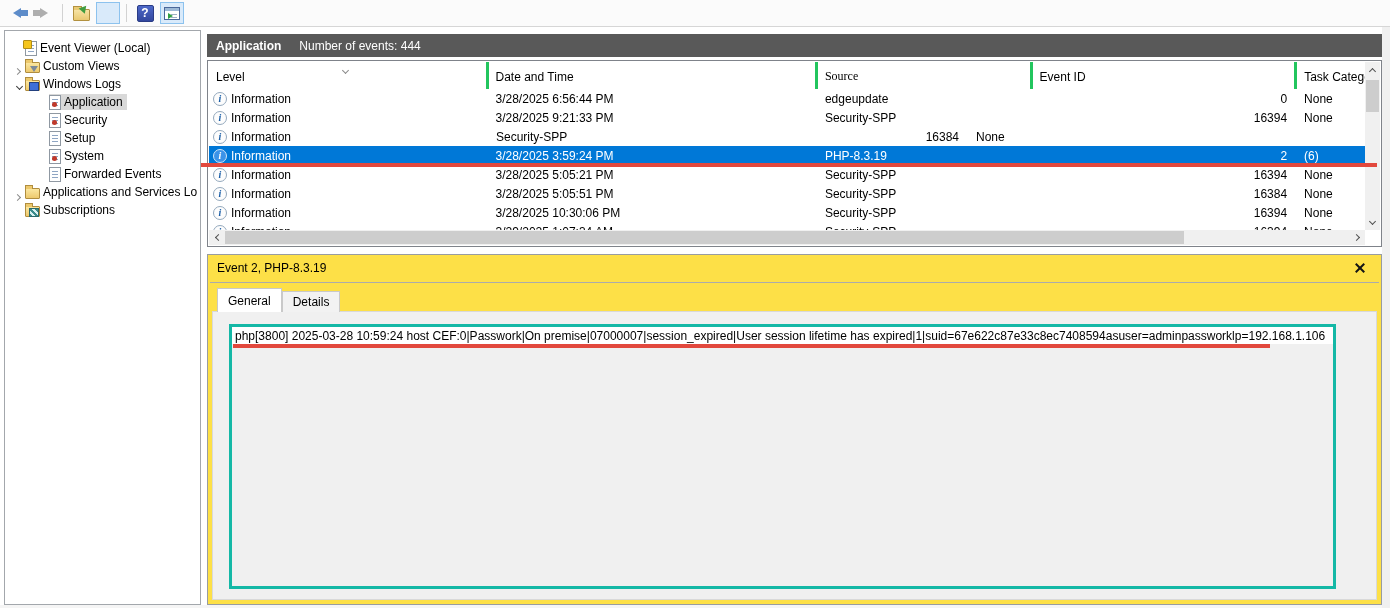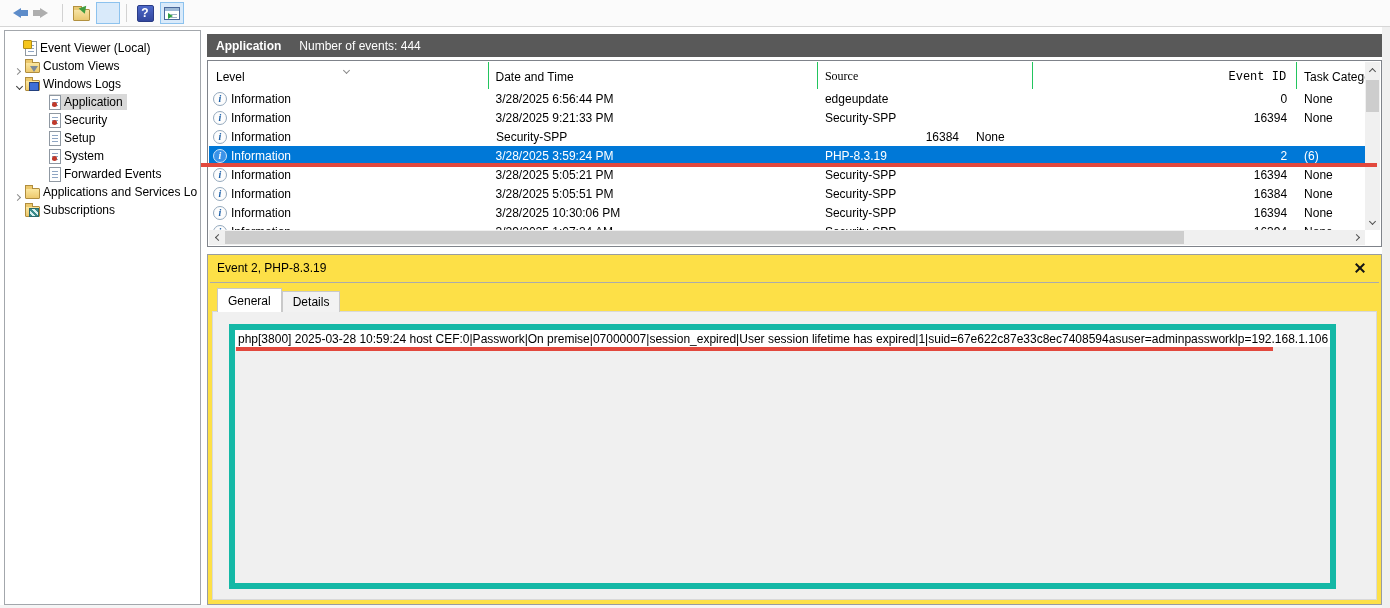--- a/index.html
+++ b/index.html
@@ -57,22 +57,22 @@
       border-left:4px solid transparent; border-right:4px solid transparent; border-top:6px solid #7d8a99; }
   .fold.grid::after { content:""; position:absolute; right:0px; bottom:-1px; width:8px; height:7px;
       background:repeating-linear-gradient(45deg,#3a8c8c 0 2px,#d8f0f0 2px 4px); border:1px solid #2a6a6a; }
 
   
   .main-title { position:absolute; left:207px; top:34px; width:1175px; height:23px; background:var(--header-gray,#595959);
       color:#fff; display:flex; align-items:center; padding-left:9px; gap:18px; }
   .main-title b { font-weight:bold; }
   .etable { position:absolute; left:207px; top:60px; width:1175px; height:187px; background:#fff; border:1px solid #7f838a; overflow:hidden; }
   .thead { position:absolute; left:1px; top:1px; right:16px; height:27px; display:flex; align-items:flex-end; background:#fff; }
-  .hc { height:27px; display:flex; align-items:flex-end; padding:0 0 5px 7px; border-right:1px solid #22c55e; overflow:hidden; white-space:nowrap; position:relative; }
-  .w-level{width:280px;} .w-date{width:330px;} .w-src{width:215px;font-family:Liberation Serif, serif;} .w-eid{width:265px; justify-content:flex-end; padding-right:10px;font-family:Liberation Mono, monospace;} .w-cat{width:68px; border-right:none;}
+  .hc { height:27px; display:flex; align-items:flex-end; padding:0 0 5px 7px; border-right:3px solid #22c55e; overflow:hidden; white-space:nowrap; position:relative; }
+  .w-level{width:280px;} .w-date{width:330px;} .w-src{width:215px;font-family:Liberation Serif, serif;} .w-eid{width:265px; justify-content:flex-start; padding-right:10px;} .w-cat{width:68px; border-right:none;}
   .sortchev { position:absolute; left:50%; top:3px; margin-left:-4px; }
   .tbody { position:absolute; left:1px; top:28px; right:16px; bottom:16px; overflow:hidden; }
   .trow { height:19px; display:flex; align-items:center; white-space:nowrap; }
   .trow .c { overflow:hidden; }
   .c.lvl { width:280px; display:flex; align-items:center; gap:4px; padding-left:4px; }
   .c.dt  { width:330px; padding-left:7px; }
   .c.src { width:215px; padding-left:7px; }
   .c.eid { width:265px; text-align:right; padding-right:10px; }
   .c.cat { width:68px;  padding-left:7px; }
   .trow.selected { background:var(--selection-blue,#0078d7); color:#fff; }
@@ -101,21 +101,21 @@
   .d-title { position:absolute; left:9px; top:6px; }
   .d-close { position:absolute; right:15px; top:7px; width:12px; height:12px; cursor:default; }
   .d-close::before,.d-close::after { content:""; position:absolute; left:0px; top:5px; width:12px; height:2px; background:#141414; }
   .d-close::before { transform:rotate(45deg); } .d-close::after { transform:rotate(-45deg); }
   .d-sep { position:absolute; left:2px; right:2px; top:27px; height:1px; background:#ababab; }
   .tabs { position:absolute; left:9px; top:33px; height:24px; display:flex; align-items:flex-end; z-index:2; }
   .tab { border:1px solid #c9c9c9; border-bottom:none; padding:0 10px; display:flex; align-items:center; }
   .tab.active { background:#fff; height:24px; position:relative; z-index:3; }
   .tab.inactive { background:#f2f2f2; height:21px; margin-left:0px; }
   .tabpage { position:absolute; left:4px; right:4px; top:56px; bottom:4px; background:#f0f0f0; border:1px solid #d9d9d9; }
-  .msgbox { position:absolute; left:16px; top:12px; width:1107px; bottom:10px; background:#f0f0f0; border:6px solid #14b8a6; }
+  .msgbox { position:absolute; left:16px; top:12px; width:1107px; bottom:10px; background:#f0f0f0; border:3px solid #14b8a6; }
   .msgline { height:17px; background:#fff; display:flex; align-items:center; padding-left:3px; white-space:nowrap; overflow:hidden; }
   .red-msg { left:1px; top:17px; width:1037px; height:4px; }
 
   .right-gutter { position:absolute; right:0; top:27px; width:8px; bottom:0; background:#f0f0f0; }
   .bottom-strip { position:absolute; left:0; right:8px; bottom:0; height:3px; background:#f5f5f5; }
 </style>
 </head>
 <body>
 
 <div id="app">

